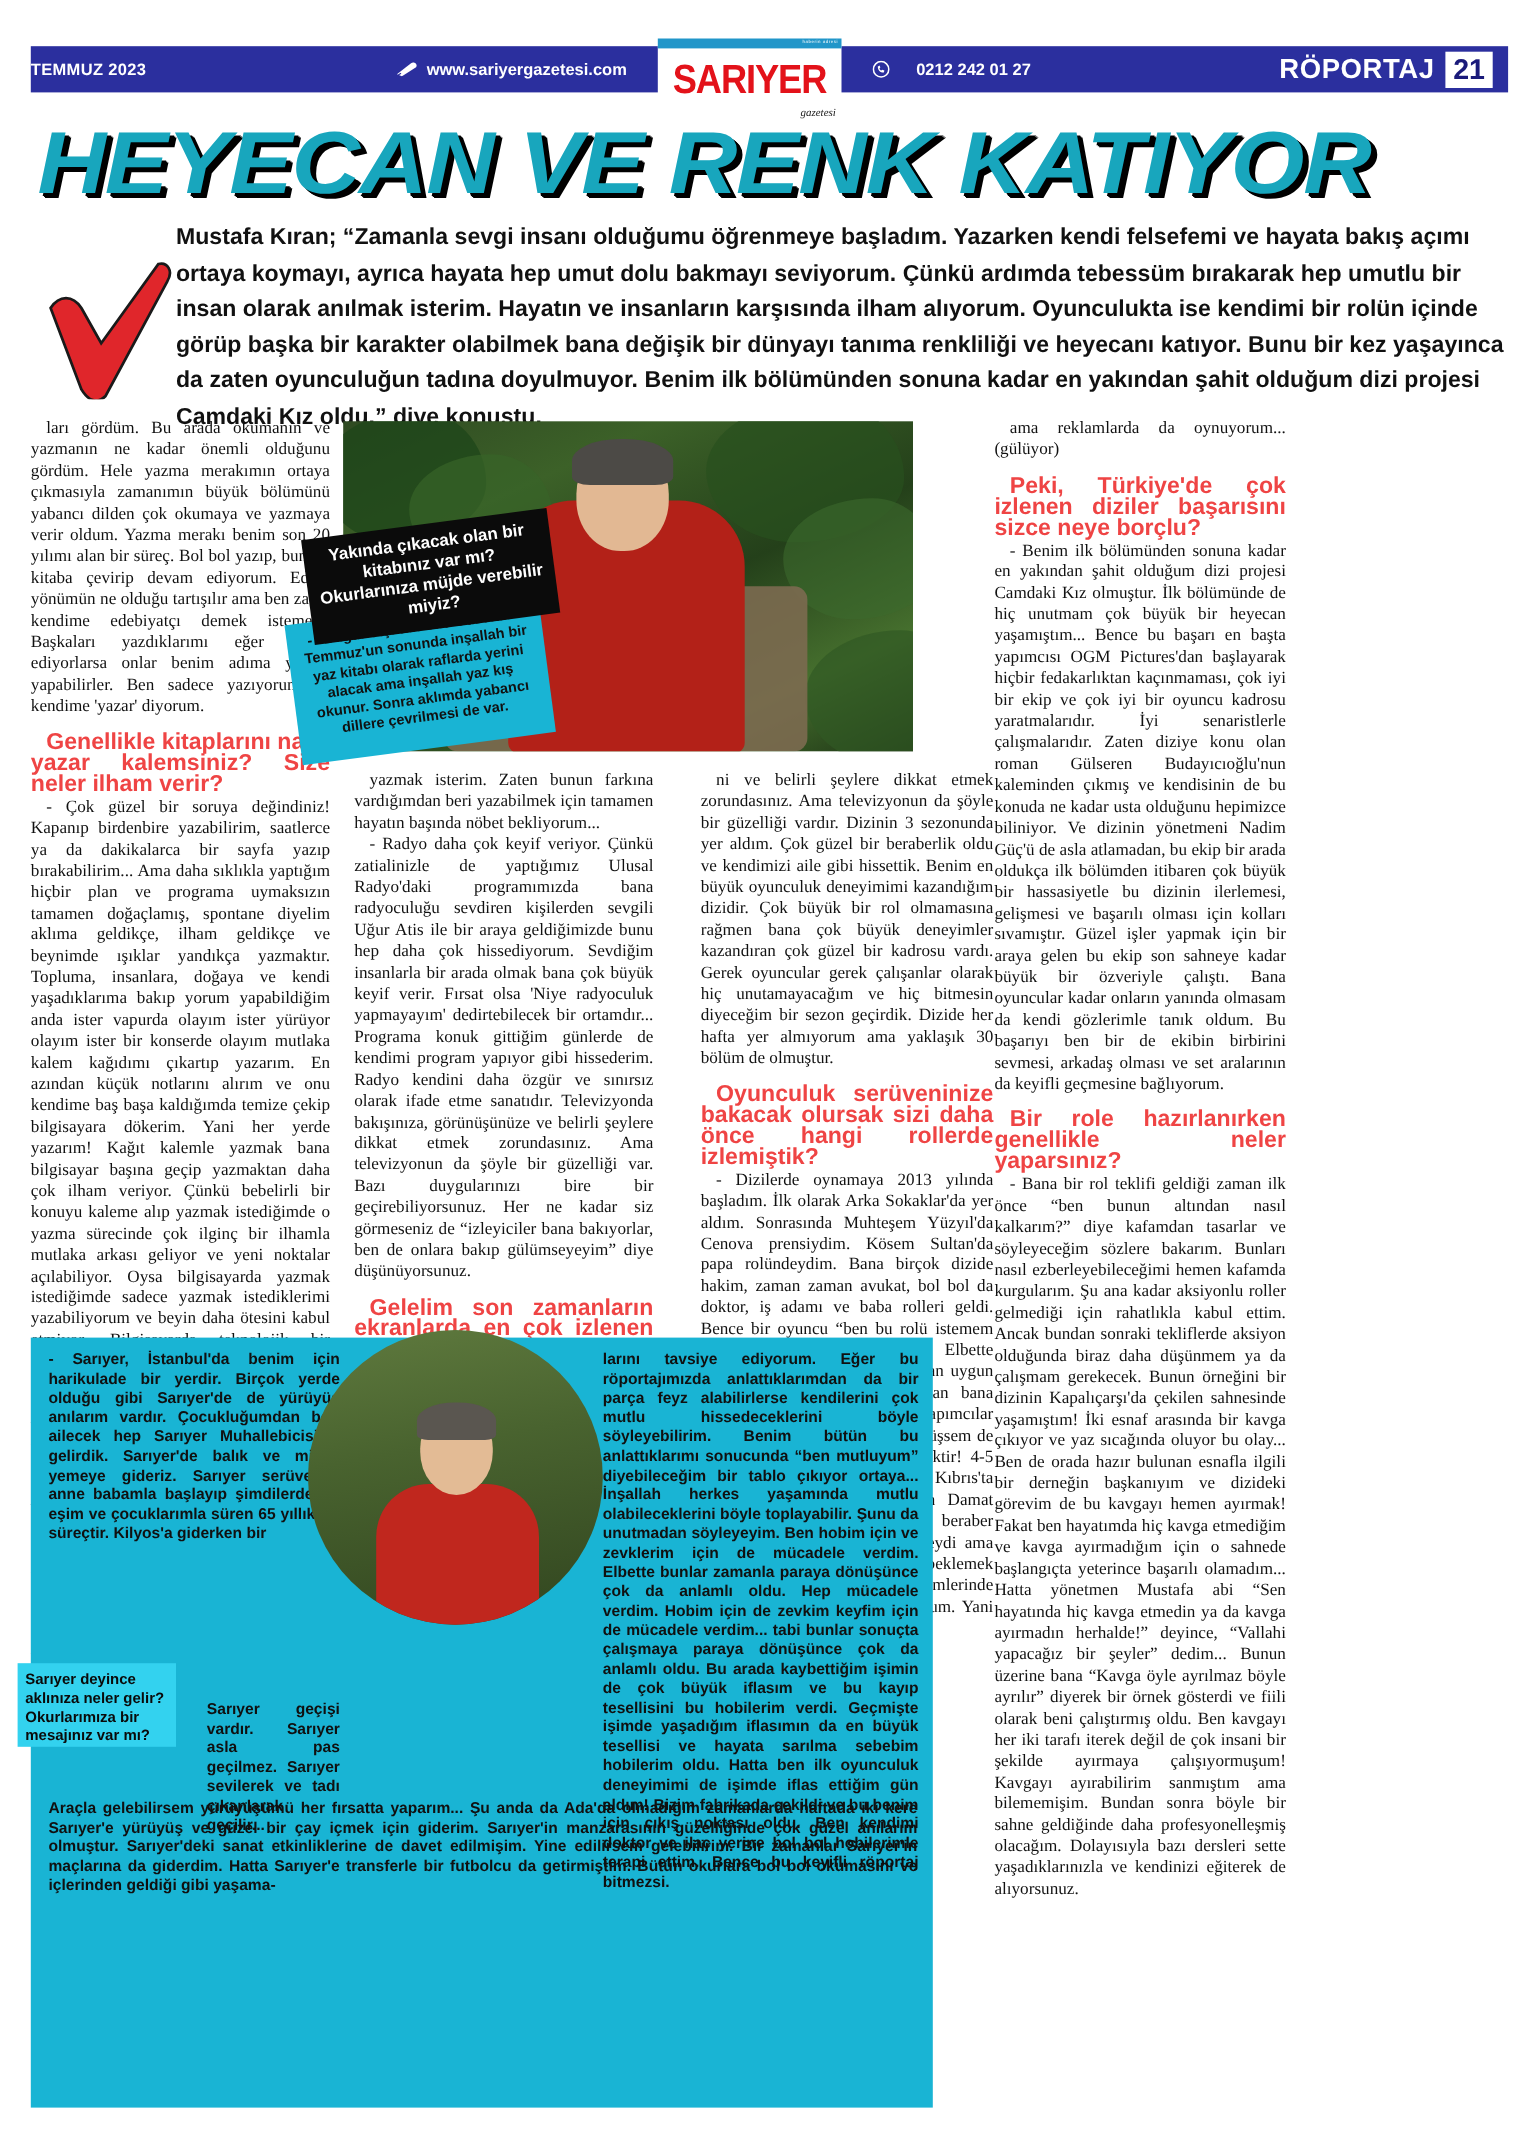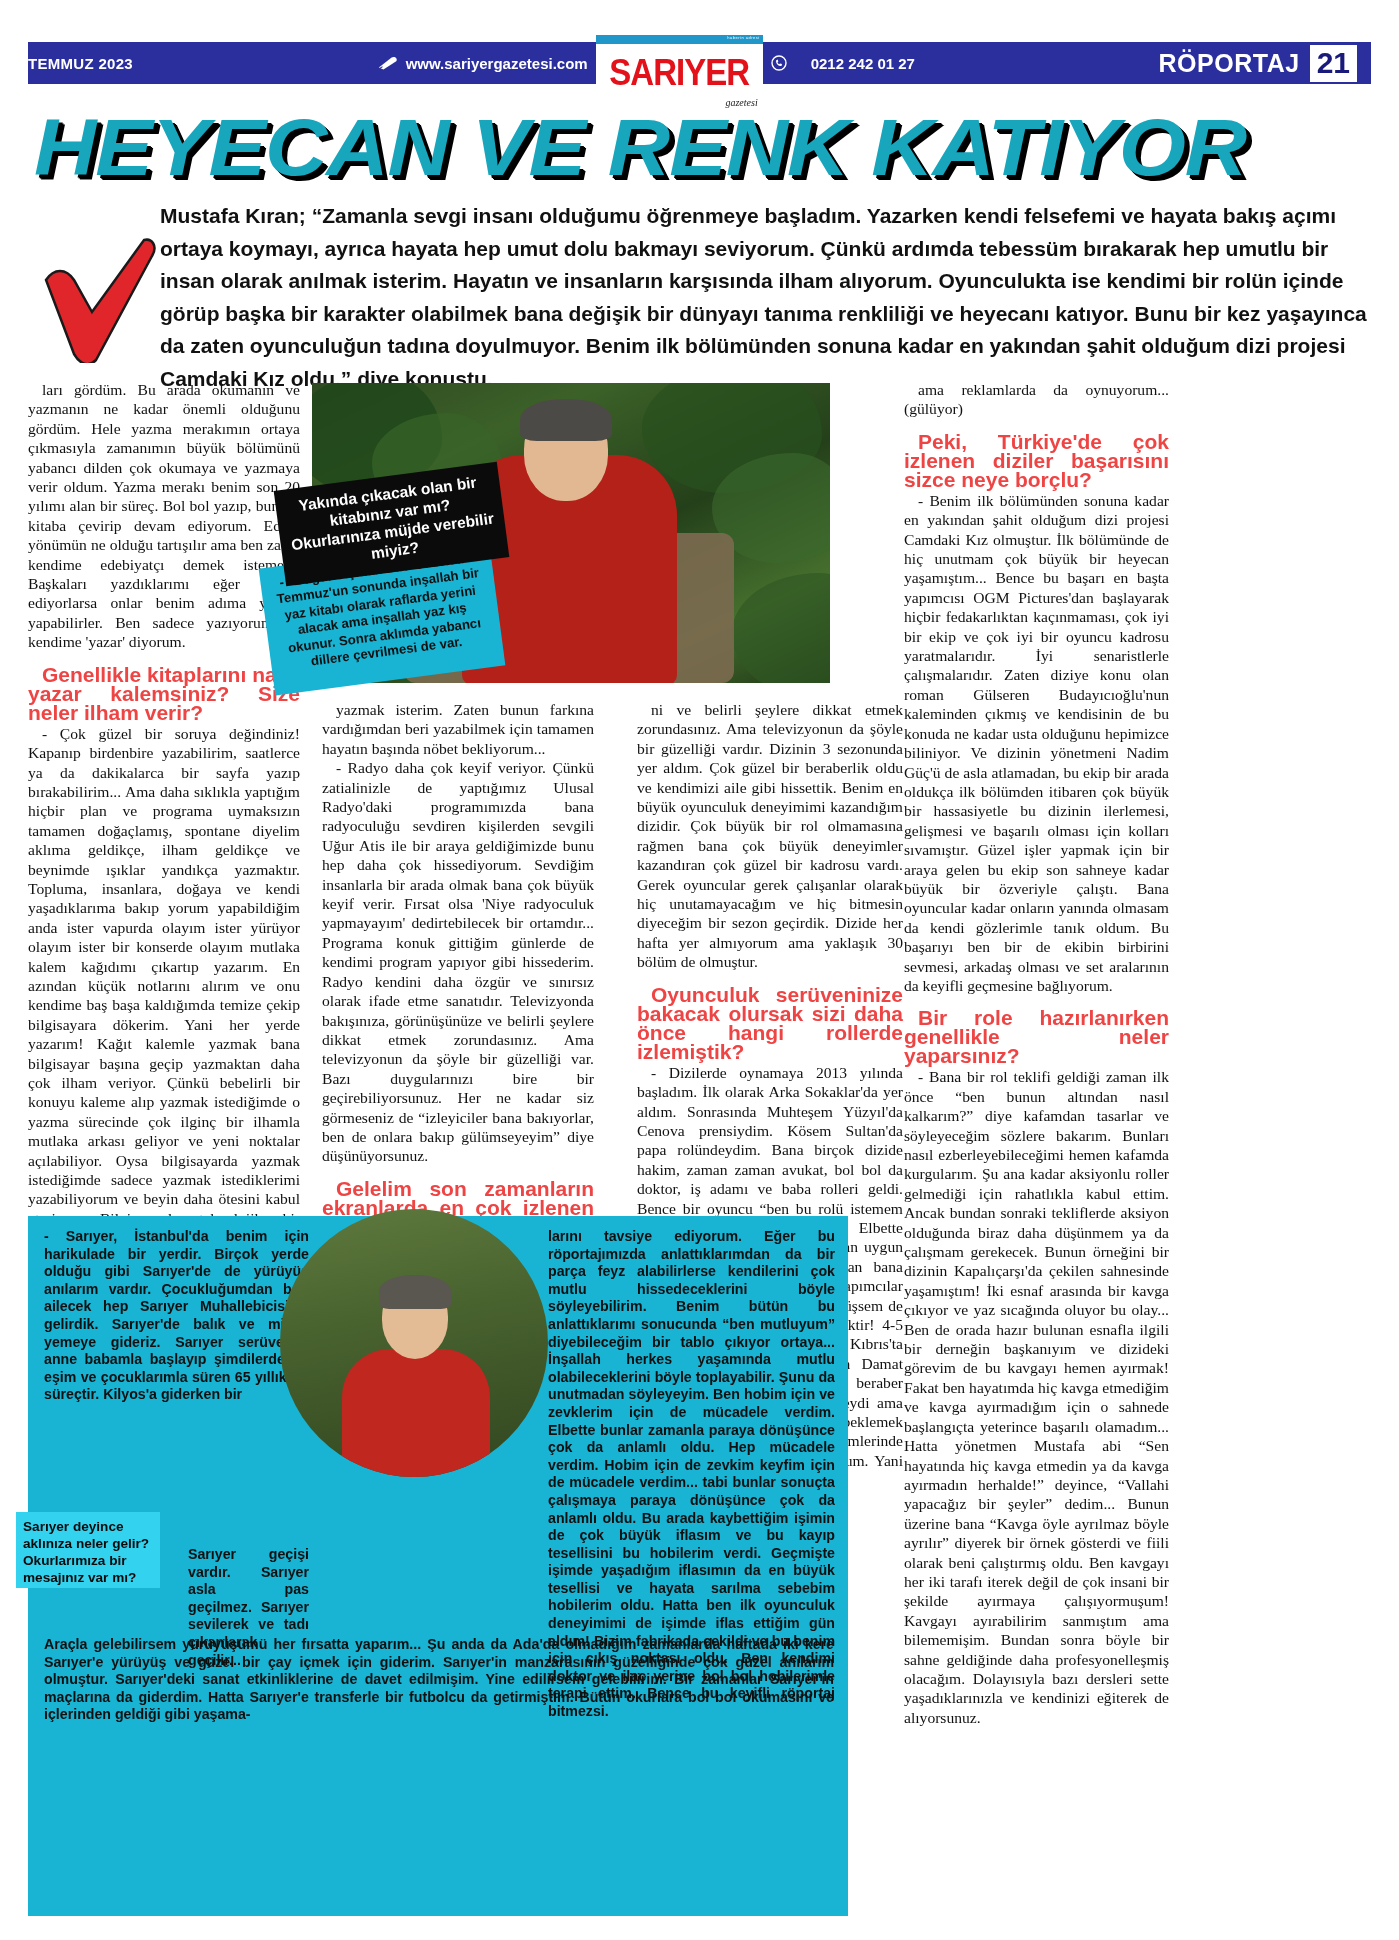--- a/index.html
+++ b/index.html
@@ -29,21 +29,21 @@
   }
   .hdr-web {
     display:flex; align-items:center; gap:7px;
     color:#ffffff; font-family:"Liberation Sans", sans-serif;
     font-weight:700; font-size:15px;
   }
   .pen-icon {
     width:22px; height:16px; display:block;
   }
   .logo-box {
-    position:relative; width:167px; height:62px; margin:0 8px;
+    position:relative; width:167px; height:62px; margin:0 28px;
     background:#ffffff;
     display:flex; flex-direction:column; align-items:stretch;
     margin-top:6px;
   }
   .logo-topbar { height:9px; background:#2196c9; width:100%; position:relative; }
   .logo-topbar span {
     position:absolute; right:3px; top:0px; font-size:4px; color:#fff;
     font-family:"Liberation Sans", sans-serif; letter-spacing:.5px;
   }
   .logo-word {
@@ -64,21 +64,21 @@
   }
   .phone-icon { width:16px; height:16px; }
   .hdr-section {
     color:#ffffff; font-family:"Liberation Sans", sans-serif;
     font-weight:700; font-size:25px; letter-spacing:.5px;
     margin-right:10px; white-space:nowrap;
   }
   .hdr-page {
     background:#ffffff; color:#1a1a7a;
     font-family:"Liberation Sans", sans-serif; font-weight:700;
-    font-size:30px; line-height:1;
+    font-size:26px; line-height:1;
     padding:3px 7px 4px 7px; margin-right:14px;
   }
 
   
   .headline {
     position:absolute; left:34px; top:108px; width:1340px;
     font-family:"Liberation Sans", sans-serif;
     font-weight:700; font-style:italic;
     font-size:80px; line-height:1;
     color:#18a6bd;

